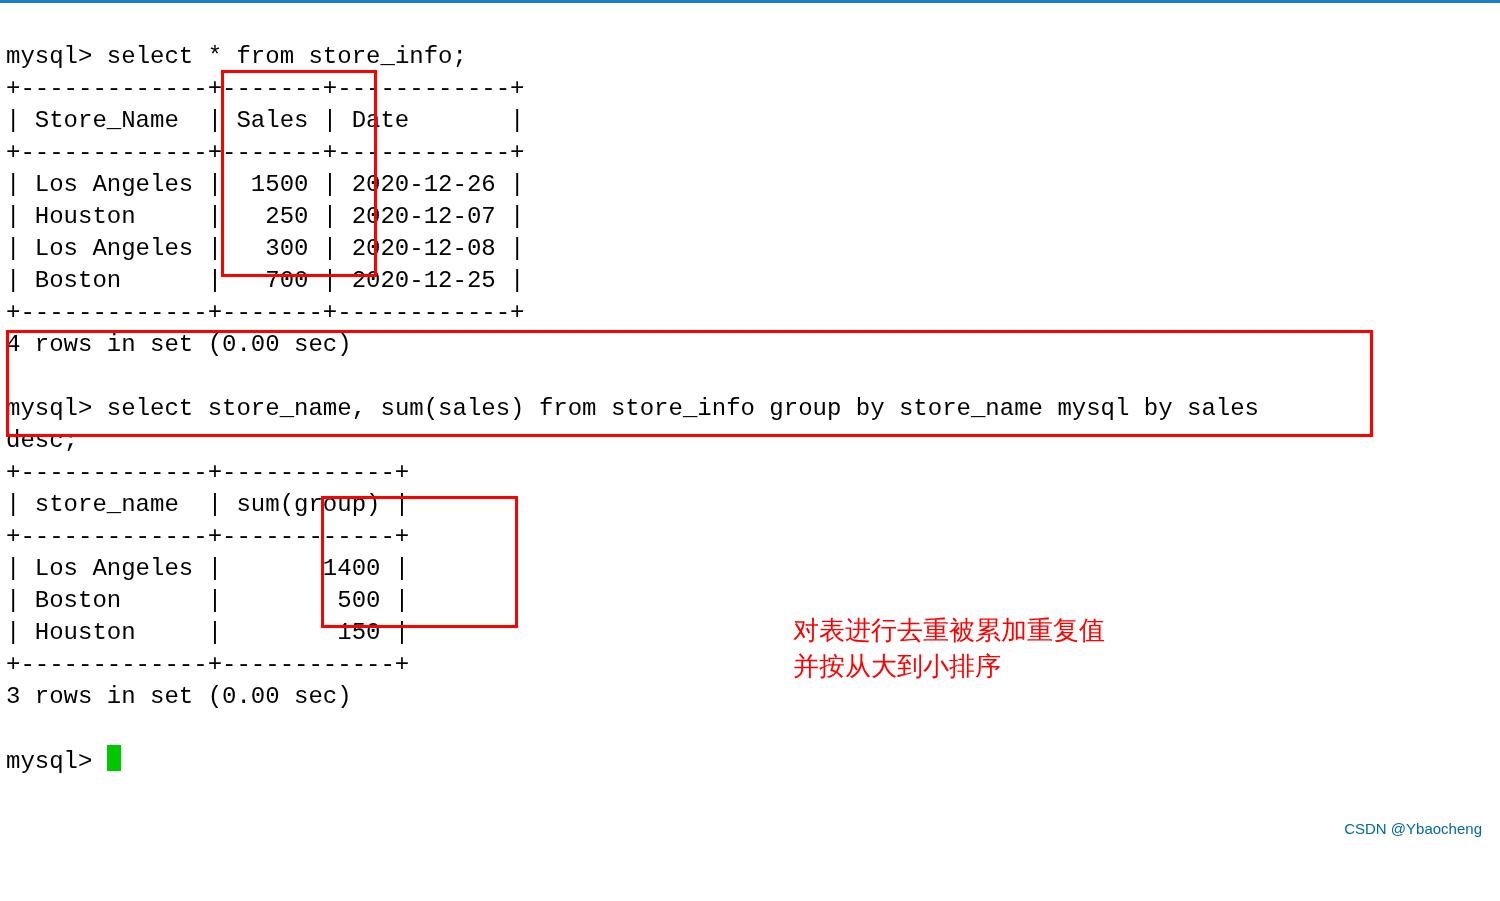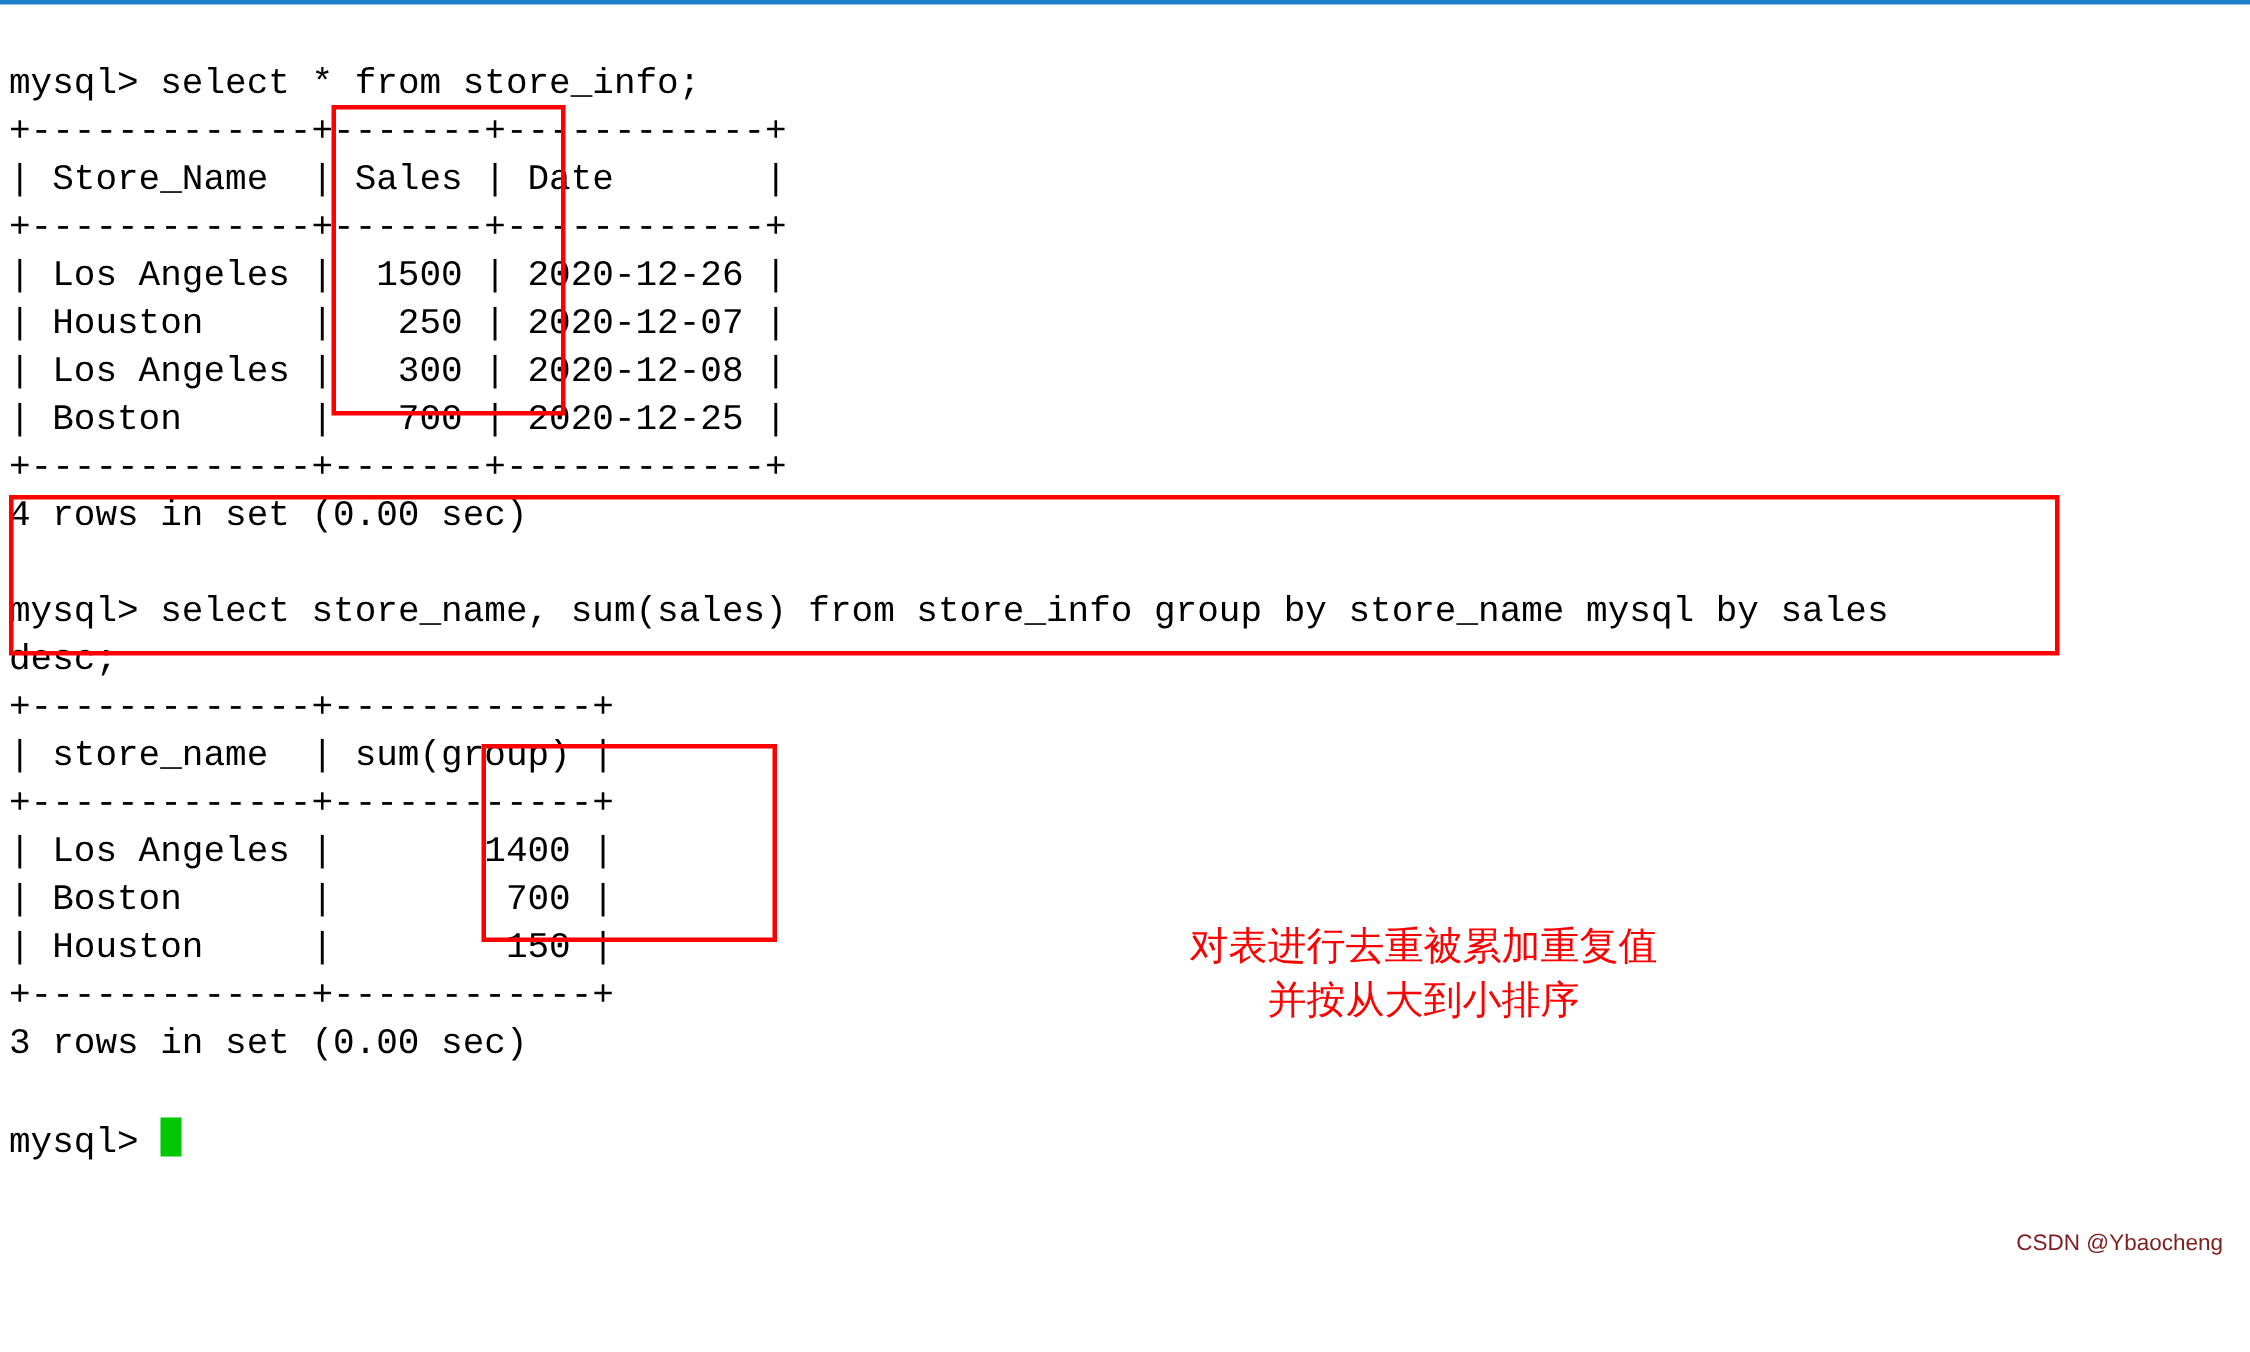--- a/index.html
+++ b/index.html
@@ -1,22 +1,22 @@
 <!DOCTYPE html>
 <html><head>
 <meta charset="utf-8">
 <style>
   html,body{margin:0;padding:0;width:1500px;height:901px;background:#fff;font-family:"Consolas","Courier New",monospace;font-size:24px;line-height:32px;color:#000;}
   .wrap{position:relative;width:1500px;height:901px;overflow:hidden;}
   .top-bar{position:absolute;left:0;top:0;right:0;height:3px;background:#1a7fc7;}
   .term{position:absolute;left:6px;top:9px;right:0;white-space:pre;letter-spacing:0px;}
   .cursor{display:inline-block;width:14px;height:26px;background:#00c800;vertical-align:-3px;}
   .box{position:absolute;border:3px solid #ff0000;box-sizing:border-box;}
-  .annot{position:absolute;color:#ff0000;font-family:"Microsoft YaHei","SimSun",sans-serif;font-size:26px;line-height:36px;white-space:pre;text-align:center;}
-  .watermark{position:absolute;right:18px;bottom:56px;color:#7f1d1d;font-family:Arial,sans-serif;font-size:15px;}
+  .annot{position:absolute;color:#ff0000;font-family:"Microsoft YaHei","SimSun",sans-serif;font-size:26px;line-height:36px;white-space:pre;}
+  .watermark{position:absolute;right:18px;bottom:56px;color:#0369a1;font-family:Arial,sans-serif;font-size:15px;}
 </style>
 </head>
 <body>
 <div class="wrap">
   <div class="top-bar"></div>
 
   <div class="term">
 <span><span>mysql&gt; </span><span>select * from store_info;</span></span>
 <span>+-------------+-------+------------+</span>
 <span>| Store_Name  | Sales | Date       |</span>
@@ -27,21 +27,21 @@
 <span>| Boston      |   700 | 2020-12-25 |</span>
 <span>+-------------+-------+------------+</span>
 <span>4 rows in set (0.00 sec)</span>
 <span> </span>
 <span><span>mysql&gt; </span><span>select store_name, sum(sales) from store_info group by store_name mysql by sales</span></span>
 <span>desc;</span>
 <span>+-------------+------------+</span>
 <span>| store_name  | sum(group) |</span>
 <span>+-------------+------------+</span>
 <span>| Los Angeles |       1400 |</span>
-<span>| Boston      |        700 |</span>
+<span>| Boston      |        500 |</span>
 <span>| Houston     |        150 |</span>
 <span>+-------------+------------+</span>
 <span>3 rows in set (0.00 sec)</span>
 <span> </span>
 <span><span>mysql&gt; </span><span class="cursor"></span></span>
   </div>
 
   <div class="box" style="left:221px;top:70px;width:156px;height:207px;"></div>
   <div class="box" style="left:6px;top:330px;width:1367px;height:107px;"></div>
   <div class="box" style="left:321px;top:496px;width:197px;height:132px;"></div>

